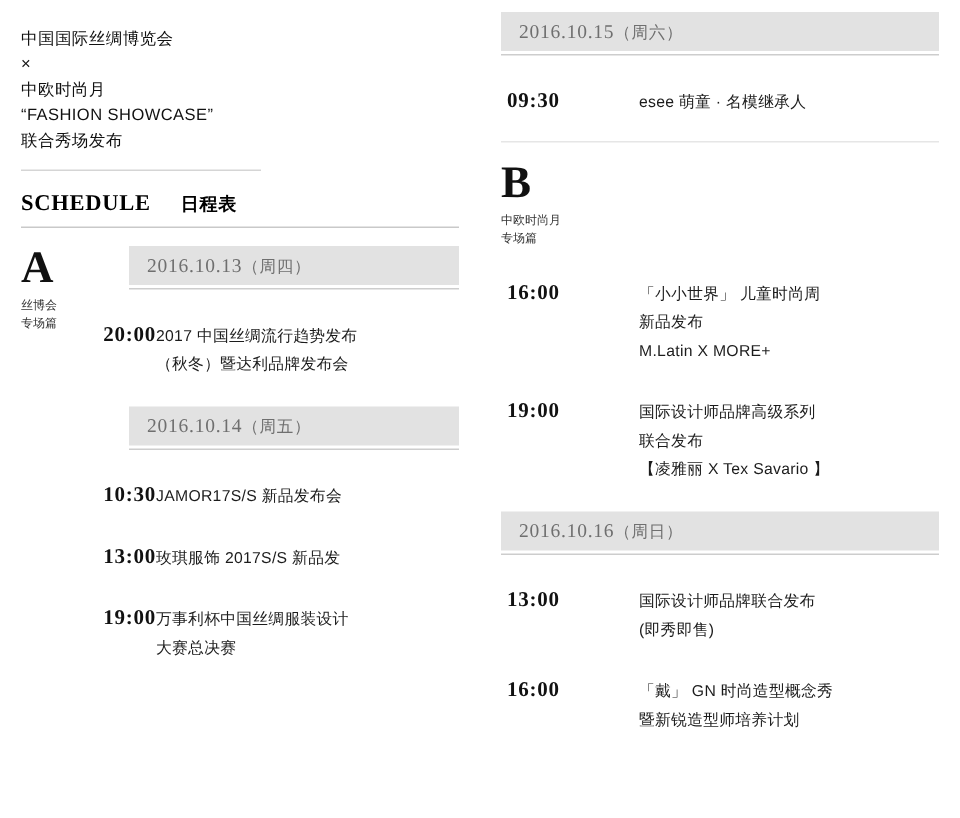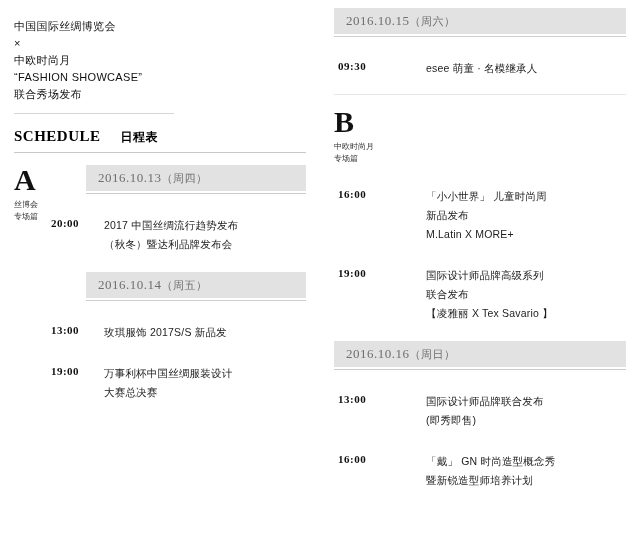--- a/index.html
+++ b/index.html
@@ -128,21 +128,21 @@
     margin-top: 2px;
   }
   
   .ev {
     display: flex;
     align-items: flex-start;
     margin-top: 22px;
   }
   .ev .time {
     font-family: "Liberation Serif", serif;
-    font-size: 11px;
+    font-size: 14px;
     font-weight: bold;
     color: #111;
     width: 74px;
     text-align: center;
     flex: 0 0 74px;
     letter-spacing: 0.5px;
     padding-top: 1px;
   }
   .ev .desc {
     font-size: 10.5px;
@@ -150,21 +150,21 @@
     color: #1c1c1c;
     flex: 1 1 auto;
     letter-spacing: 0.2px;
   }
   .ev .desc div {
     white-space: nowrap;
   }
   .ev-left .time {
     width: 78px;
     flex: 0 0 78px;
-    text-align: center;
+    text-align: right;
     padding-left: 12px;
   }
   .ev-right .time {
     width: 88px;
     flex: 0 0 88px;
     text-align: left;
     padding-left: 4px;
   }
   .divider-right {
     width: 292px;
@@ -220,20 +220,26 @@
 
       <div class="spacer-18"></div>
 
       <div class="date-bar-wrap">
         <div class="date-bar">
           <span>2016.10.14</span><span class="cn">（周五）</span>
         </div>
       </div>
       <div class="date-bar-underline"></div>
 
+      <div class="ev ev-left">
+        <div class="time">10:30</div>
+        <div class="desc">
+          <div>JAMOR17S/S 新品发布会</div>
+        </div>
+      </div>
 
       <div class="ev ev-left">
         <div class="time">13:00</div>
         <div class="desc">
           <div>玫琪服饰 2017S/S 新品发</div>
         </div>
       </div>
 
       <div class="ev ev-left">
         <div class="time">19:00</div>

